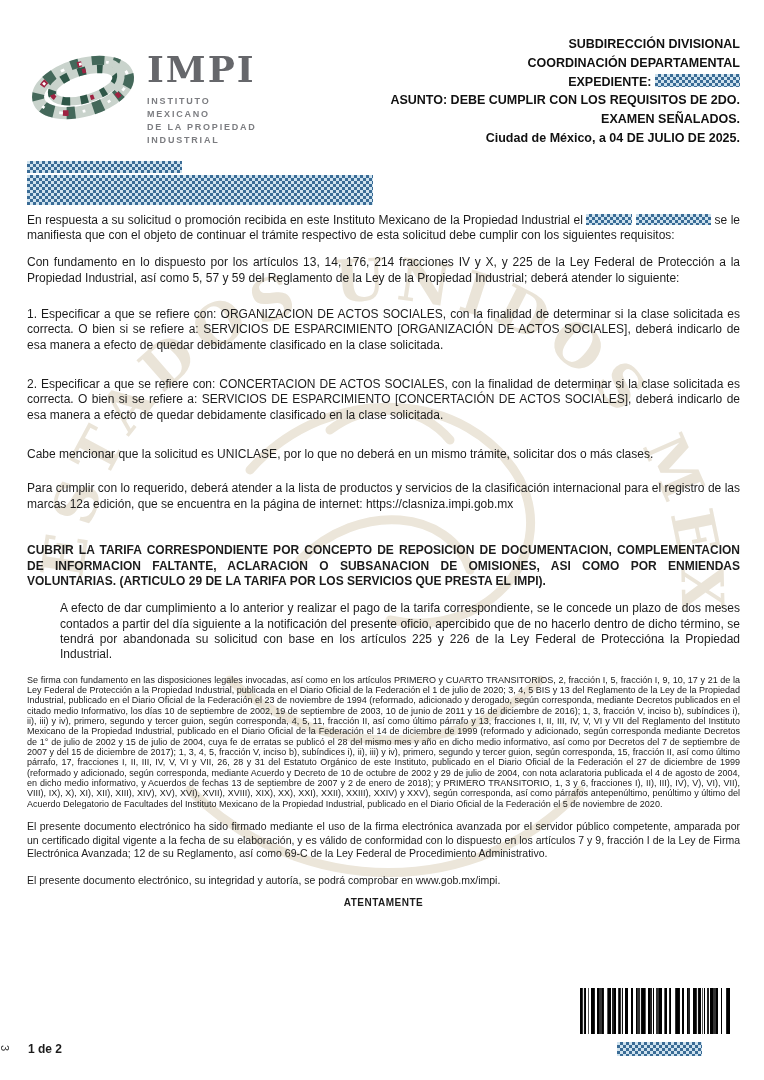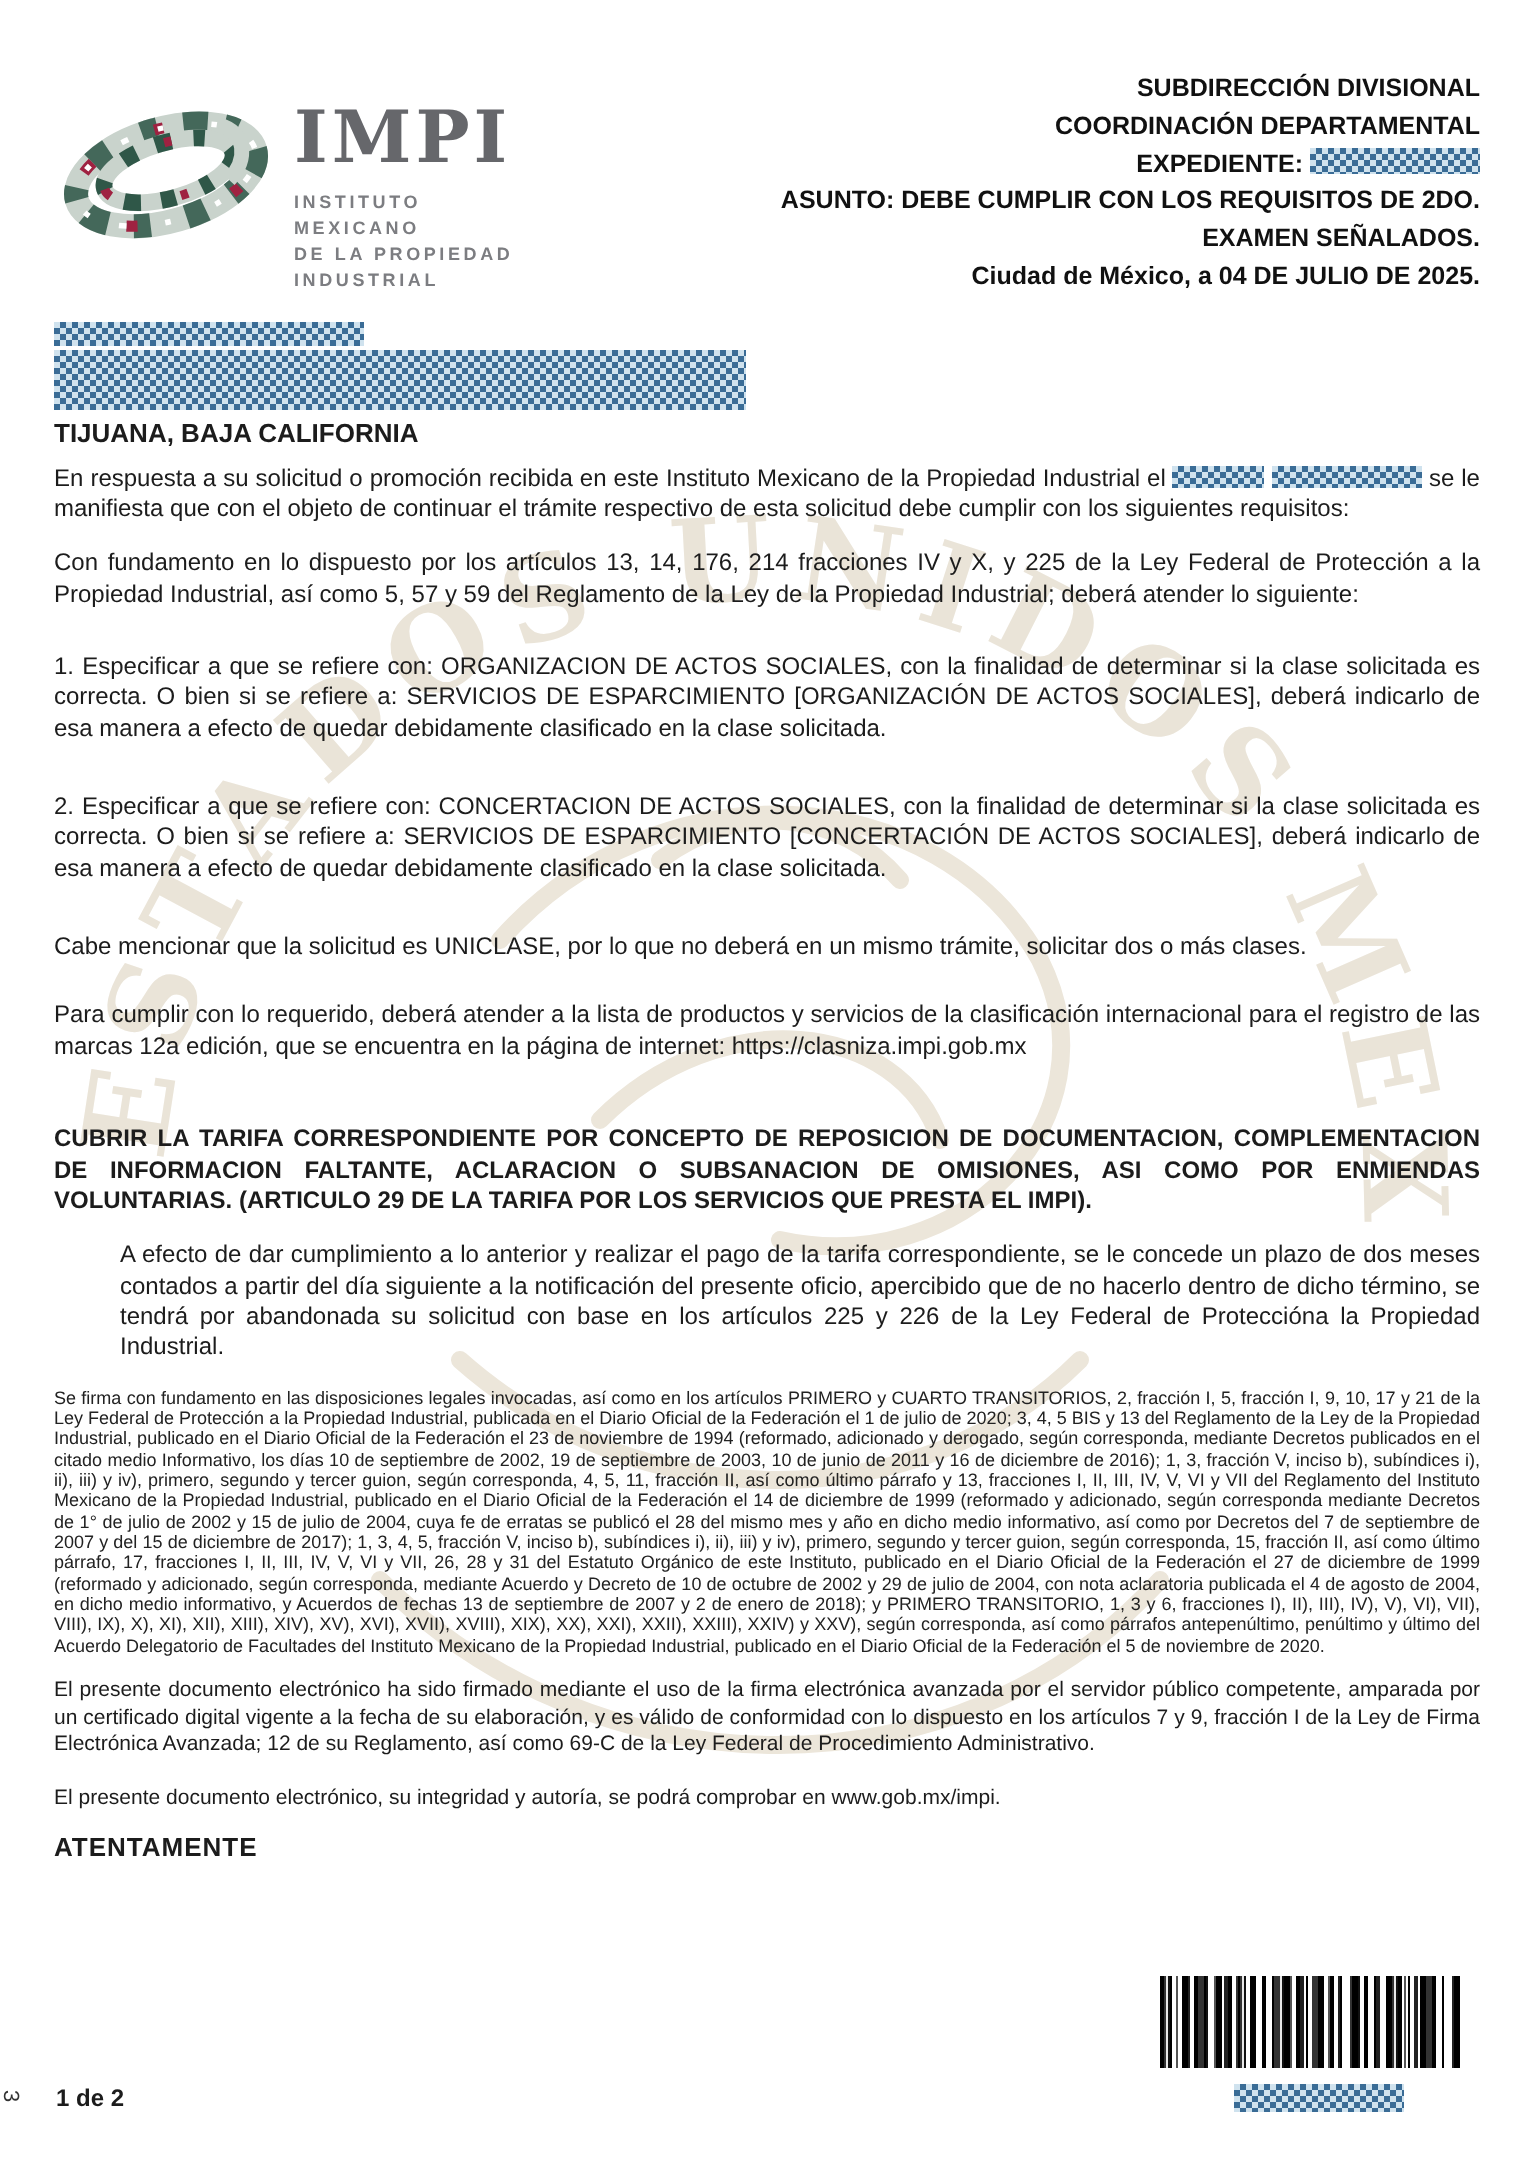--- a/index.html
+++ b/index.html
@@ -60,21 +60,21 @@
   .p2{margin-top:9px;}
   .req1{margin-top:21px;}
   .req2{margin-top:24px;}
   .uniclase{margin-top:24px;}
   .cumplir{margin-top:19px;}
   .tarifa{margin-top:31px;font-weight:bold;}
   .plazo{margin-top:0;margin-left:33px;}
   .legal{margin-top:6px;font-size:9px;line-height:1.15;text-align:justify;color:#222;}
   .firma{margin-top:11px;font-size:10.5px;line-height:1.3;text-align:justify;}
   .verif{margin-top:13px;font-size:10.5px;}
-  .atentamente{margin-top:10px;text-align:left;font-weight:bold;font-size:13px;letter-spacing:.5px;}
+  .atentamente{margin-top:10px;text-align:center;font-weight:bold;font-size:10px;letter-spacing:.5px;}
   
   .barcode{
     position:absolute;right:34px;top:988px;width:150px;height:46px;
     background-image:
       repeating-linear-gradient(90deg,#000 0 2px,transparent 2px 5px,#000 5px 6px,transparent 6px 11px,#000 11px 14px,transparent 14px 17px),
       repeating-linear-gradient(90deg,#333 0 3px,#e8e8e8 3px 4px,#111 4px 5px,#fff 5px 8px,#555 8px 9px,#fff 9px 13px,#222 13px 15px,#fff 15px 19px);
   }
   .barcode-redact{position:absolute;right:62px;top:1042px;width:85px;height:14px;}
   .page-indicator{position:absolute;left:28px;top:1042px;font-size:12px;font-weight:bold;}
   .edge-mark{
@@ -138,21 +138,20 @@
           <span class="redact-inline" style="width:85px;height:13px;"></span>
         </div>
         <div class="asunto">ASUNTO: DEBE CUMPLIR CON LOS REQUISITOS DE 2DO. EXAMEN SEÑALADOS.</div>
         <div>Ciudad de México, a 04 DE JULIO DE 2025.</div>
       </div>
     </div>
 
     <div class="address">
       <span class="redact addr-redact-1"></span>
       <span class="redact addr-redact-2"></span>
-      <div class="addr-city">TIJUANA, BAJA CALIFORNIA</div>
     </div>
 
     <p class="para p1">
       <span>En respuesta a su solicitud o promoción recibida en este Instituto Mexicano de la Propiedad Industrial el</span>
       <span class="redact-inline" style="width:46px;"></span>
       <span class="redact-inline" style="width:75px;"></span>
       <span>se le manifiesta que con el objeto de continuar el trámite respectivo de esta solicitud debe cumplir con los siguientes requisitos:</span>
     </p>
 
     <p class="para p2">Con fundamento en lo dispuesto por los artículos 13, 14, 176, 214 fracciones IV y X, y 225 de la Ley Federal de Protección a la Propiedad Industrial, así como 5, 57 y 59 del Reglamento de la Ley de la Propiedad Industrial; deberá atender lo siguiente:</p>

